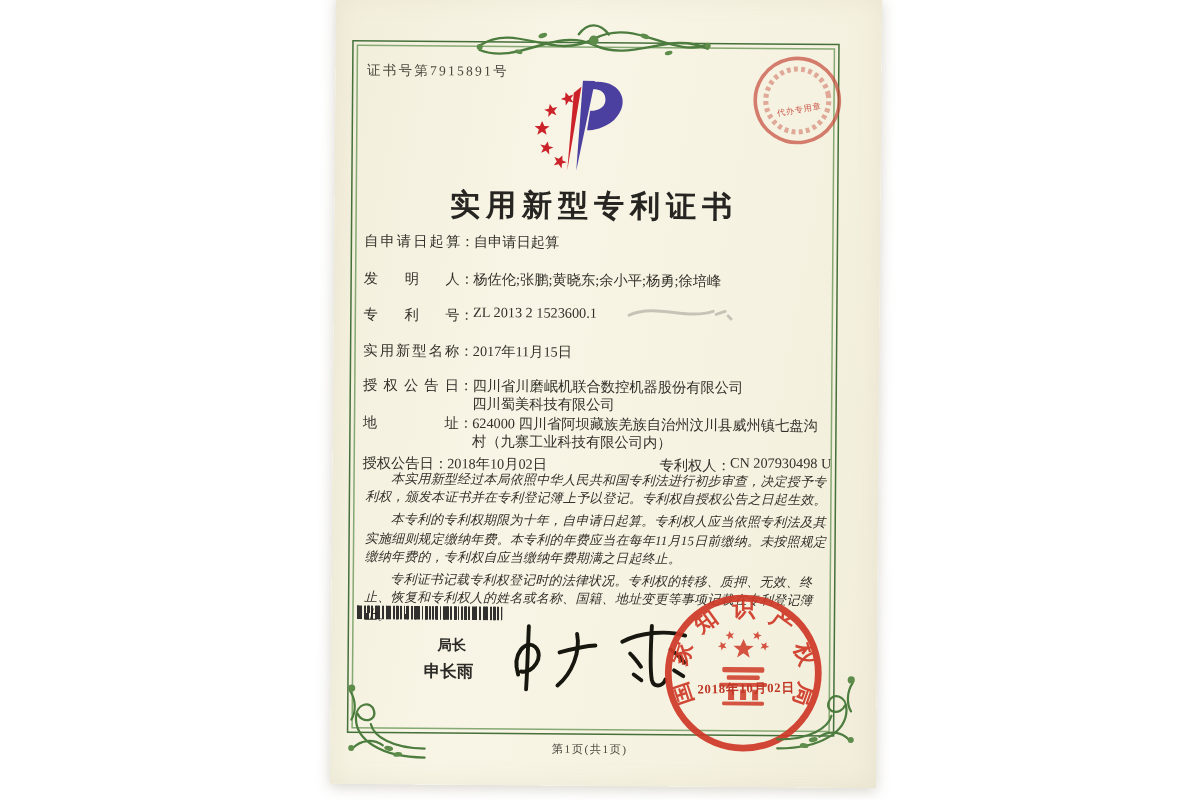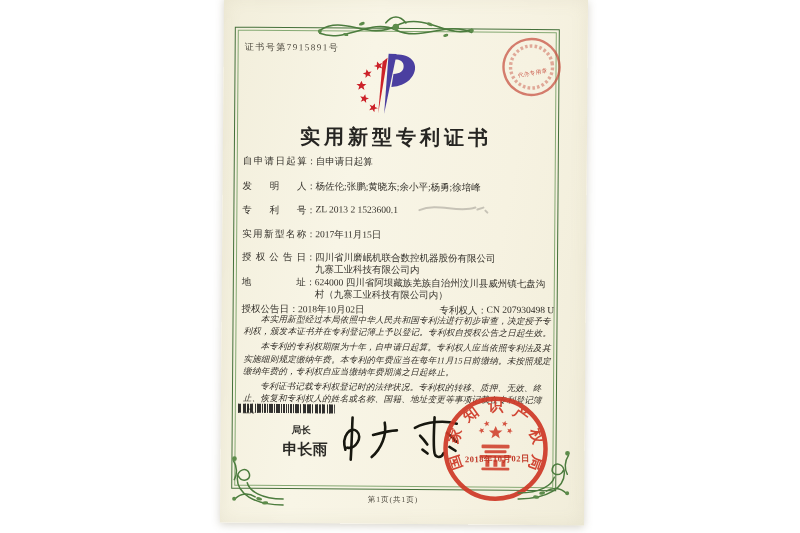--- a/index.html
+++ b/index.html
@@ -34,21 +34,21 @@
     margin:0 0 3px 0;font-size:8.6px;line-height:1.42;text-indent:2em;
     font-style:italic;letter-spacing:.2px;
   }
   .barcode{
     position:absolute;left:17px;top:407px;width:97px;height:9px;opacity:.88;
     background-image:
       repeating-linear-gradient(90deg,#161616 0 1.2px,transparent 1.2px 2.4px),
       repeating-linear-gradient(90deg,#161616 0 2px,transparent 2px 6.5px);
   }
   .director-title{position:absolute;left:71px;top:427px;font-size:9.5px;font-weight:600;color:#2b2a26;}
-  .director-name{position:absolute;left:62px;top:443px;font-size:15px;font-weight:600;color:#2b2a26;}
+  .director-name{position:absolute;left:62px;top:443px;font-size:11px;font-weight:600;color:#2b2a26;}
   .sig{position:absolute;left:100px;top:410px;transform:rotate(-2deg);}
   .seal{position:absolute;left:215px;top:388px;opacity:.93;}
   .seal-date{
     position:absolute;left:219px;top:455px;width:116px;text-align:center;
     font-size:8.5px;font-weight:700;color:#bf3726;letter-spacing:.5px;
     transform:rotate(-1.5deg);white-space:nowrap;
   }
   .footer{position:absolute;left:11px;top:497px;width:324px;text-align:center;font-size:7.5px;color:#4a463c;letter-spacing:1px;}
   .stamp{position:absolute;left:276px;top:36px;width:64px;height:64px;opacity:.85;transform:rotate(-12deg);}
   .stamp-center{
@@ -125,21 +125,21 @@
     </div>
     <svg class="smudge" width="72" height="18" viewBox="0 0 72 18">
       <path d="M2,12 C20,4 40,15 58,9 M60,11 l6,-2 M68,12 l2,2" stroke="#98948c" stroke-width="2" fill="none" stroke-linecap="round"></path>
     </svg>
     <div class="row" style="top:231px">
       <span class="lab">实用新型名称</span><span class="colon">：</span><span class="val">2017年11月15日</span>
     </div>
     <div class="row" style="top:254px">
       <span class="lab">授权公告日</span><span class="colon">：</span><span class="val">四川省川磨岷机联合数控机器股份有限公司</span>
     </div>
-    <div class="cont" style="top:266px">九寨工业科技有限公司内</div>
+    <div class="cont" style="top:266px">四川蜀美科技有限公司</div>
     <div class="row" style="top:279px">
       <span class="lab">地址</span><span class="colon">：</span><span class="val">624000 四川省阿坝藏族羌族自治州汶川县威州镇七盘沟</span>
     </div>
     <div class="cont" style="top:291px">村（九寨工业科技有限公司内）</div>
     <div class="row" style="top:306px">
       <span class="lab2">授权公告日</span><span class="colon">：</span><span class="val">2018年10月02日</span>
       <span class="grant-right"><span class="lab2">专利权人</span><span class="colon">：</span><span class="val">CN 207930498 U</span></span>
     </div>
 
     <div class="paras">

